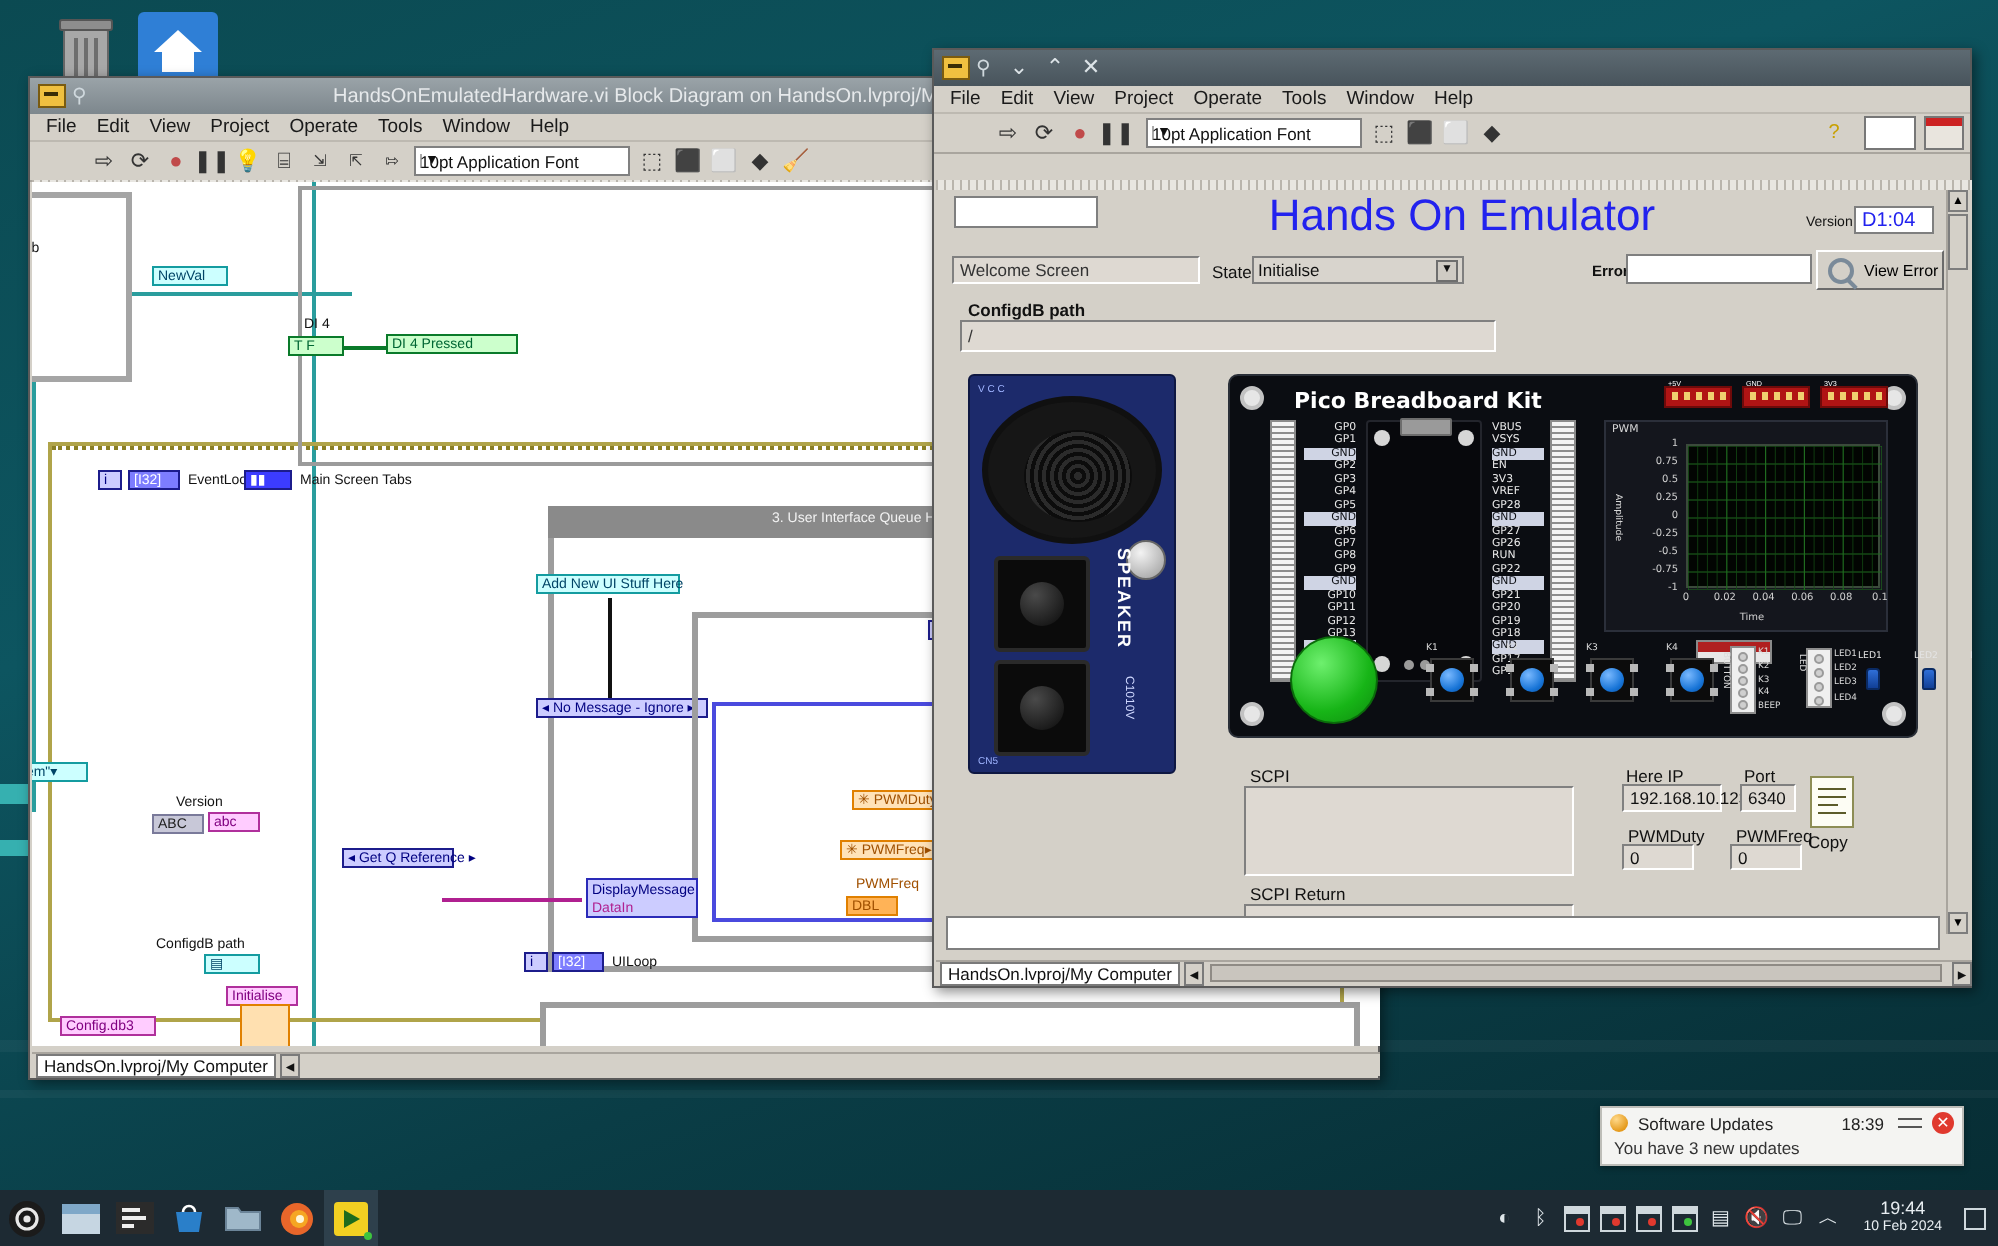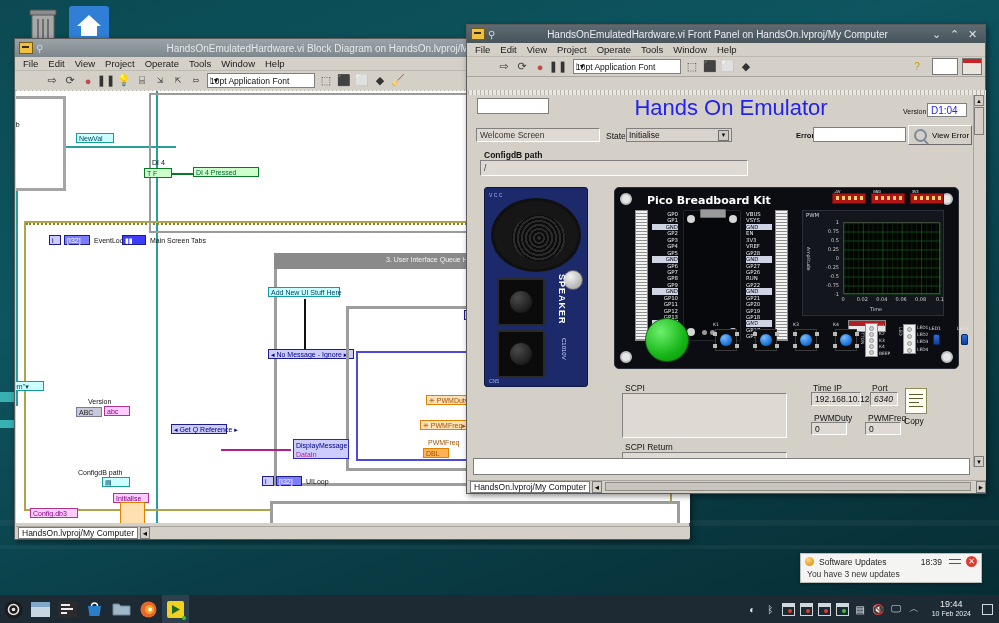--- a/index.html
+++ b/index.html
@@ -329,21 +329,20 @@
     <div class="lv-status">
       <span class="sbox">HandsOn.lvproj/My Computer</span>
       <span class="sarrow">◂</span>
     </div>
   </div>
 
   <div class="lvwin" id="fpwin">
     <div class="lv-title">
       <div class="ticon"></div>
       <div class="pin">⚲</div>
-      <div class="tcaption">HandsOnEmulatedHardware.vi Front Panel on HandsOn.lvproj/My Computer</div>
       <div class="wbtns">
         <div class="wbtn">⌄</div>
         <div class="wbtn">⌃</div>
         <div class="wbtn">✕</div>
       </div>
     </div>
     <div class="lv-menu">
       <span>File</span>
       <span>Edit</span>
       <span>View</span>
@@ -653,24 +652,24 @@
             <div class="ledlbl" style="left: 342px; top: 138px;">LED2</div>
             <div class="ledlbl" style="left: 370px; top: 138px;">LED3</div>
           </div>
       </div>
 
       <div class="cap" style="left:157px;top:288px;">SCPI</div>
       <div class="fld sunken" style="left:154px;top:298px;width:165px;height:45px;align-items:flex-start;padding-top:2px;"></div>
       <div class="cap" style="left:157px;top:347px;">SCPI Return</div>
       <div class="fld sunken" style="left:154px;top:357px;width:165px;height:16px;"></div>
 
-      <div class="cap" style="left:345px;top:288px;">Time IP</div>
+      <div class="cap" style="left:345px;top:288px;">Here IP</div>
       <div class="fld sunken" style="left:343px;top:297px;width:50px;height:14px;">192.168.10.123</div>
       <div class="cap" style="left:404px;top:288px;">Port</div>
-      <div class="fld sunken" style="left:402px;top:297px;width:28px;height:14px;font-style:italic;">6340</div>
+      <div class="fld sunken" style="left:402px;top:297px;width:28px;height:14px;">6340</div>
 
       <div class="cap" style="left:346px;top:318px;">PWMDuty</div>
       <div class="fld sunken" style="left:343px;top:327px;width:36px;height:13px;">0</div>
       <div class="cap" style="left:400px;top:318px;">PWMFreq</div>
       <div class="fld sunken" style="left:397px;top:327px;width:36px;height:13px;">0</div>
 
       <div class="copyicon" style="left:437px;top:293px;">
         <div class="ln" style="top:5px;width:14px;"></div>
         <div class="ln" style="top:9px;width:14px;"></div>
         <div class="ln" style="top:13px;width:10px;"></div>

